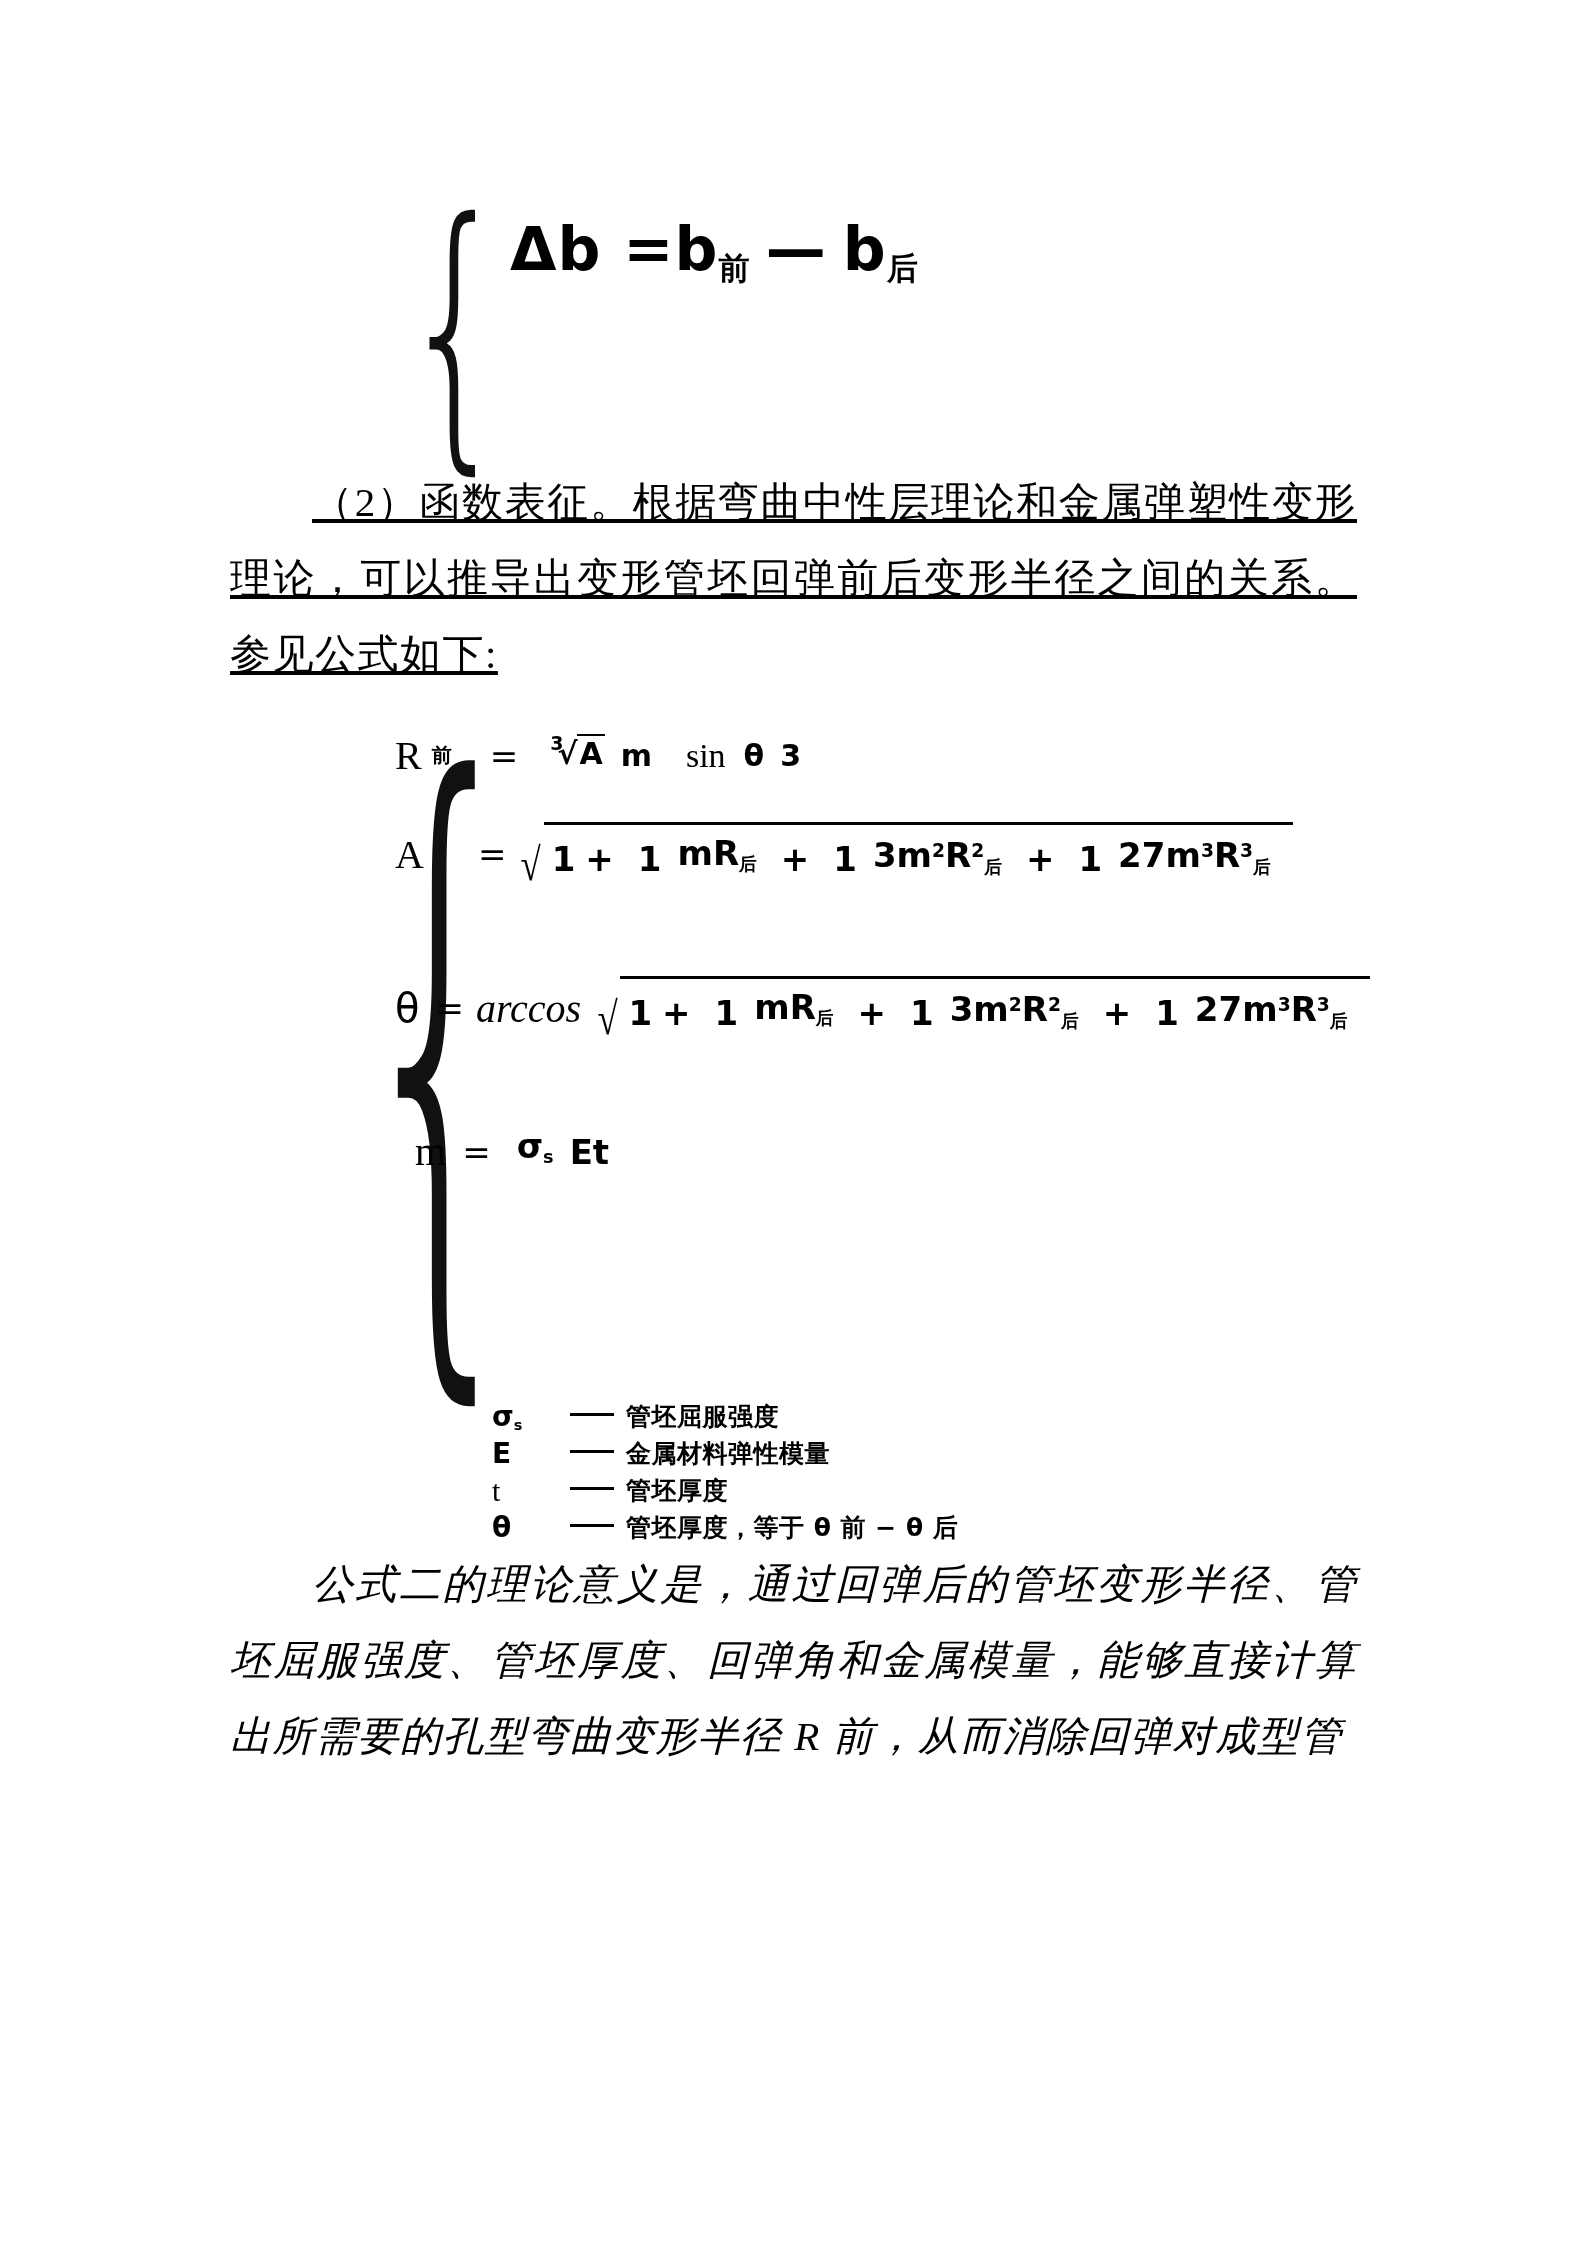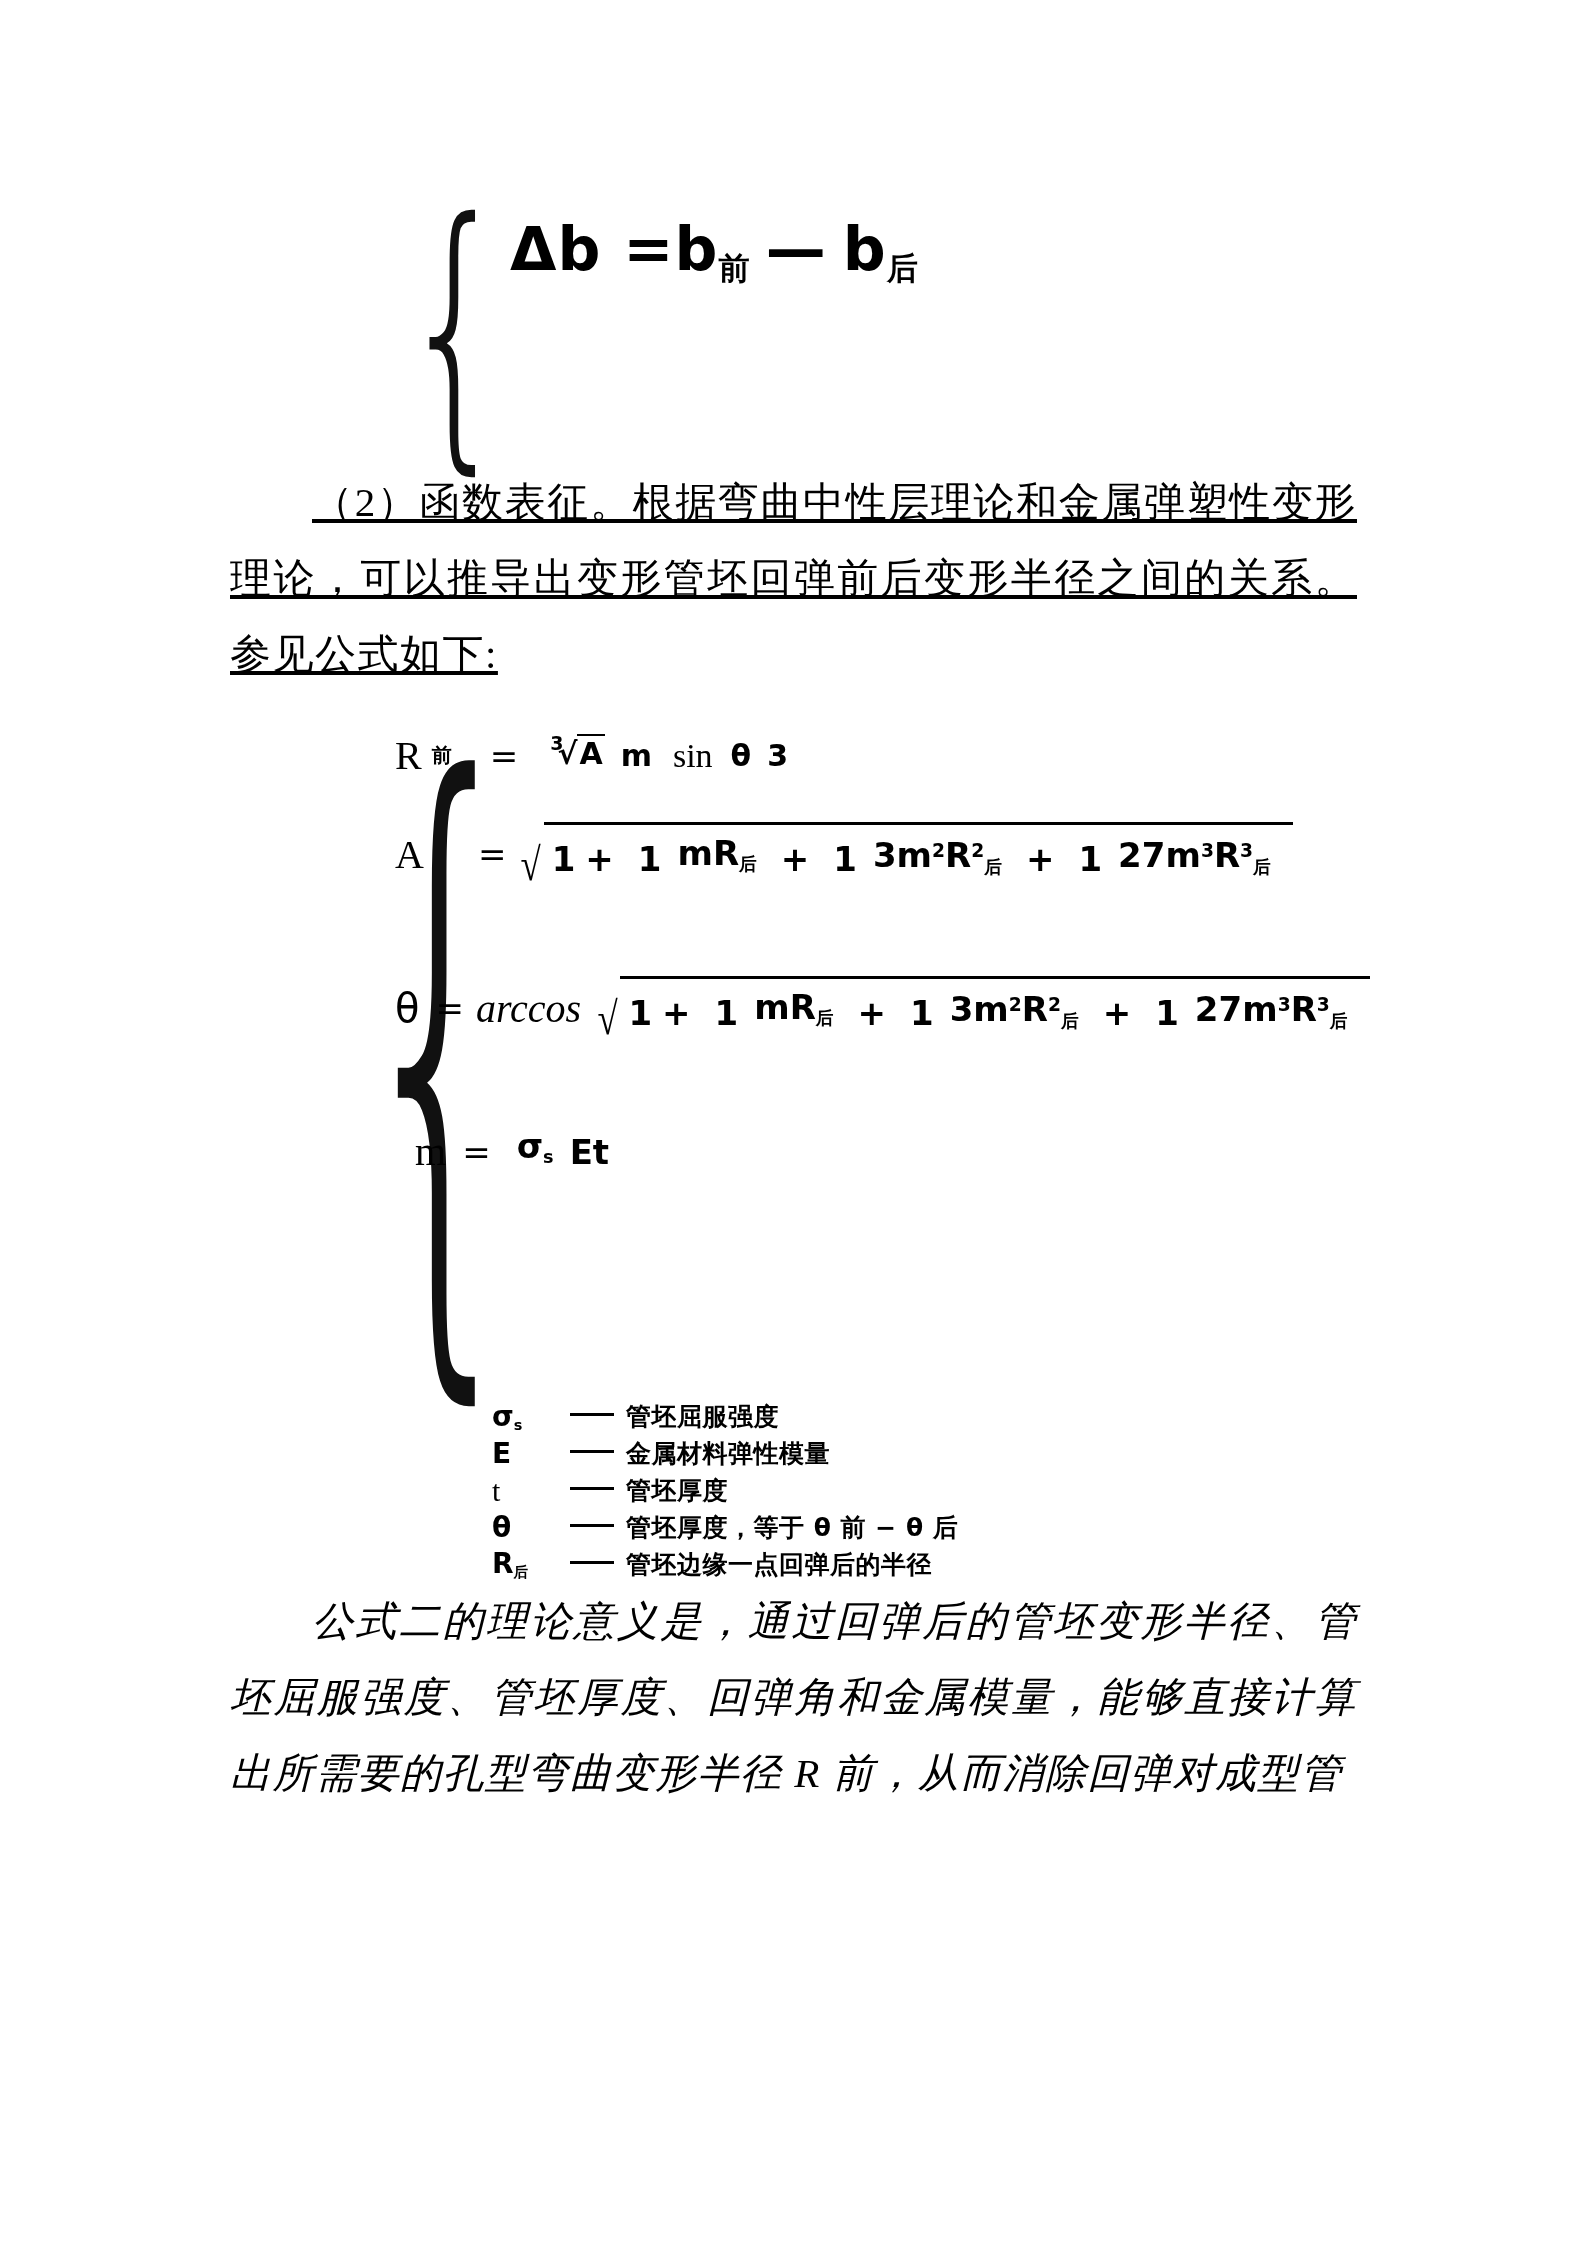--- a/index.html
+++ b/index.html
@@ -247,21 +247,21 @@
       <span class="lhs">R</span>
         <span class="sub" style="font-size:20px">前</span>
       <span class="eqsign" style="margin-left:38px">=</span>
       <span class="frac">
         <span class="num">
           <span class="cbrt-index">3</span><span style="font-size:30px">√</span><span style="border-top:2px solid #000; padding:0 2px;">A</span>
         </span>
         <span class="bar"></span>
         <span class="den">m</span>
       </span>
-      <span style="font-family:'Liberation Serif',serif;font-size:34px;margin:0 4px 0 7px;">sin</span>
+      <span style="font-family:'Liberation Serif',serif;font-size:34px;margin:0 4px 0 20px;">sin</span>
       <span class="frac">
         <span class="num">θ</span>
         <span class="bar"></span>
         <span class="den">3</span>
       </span>
     </div>
 
     <div class="eq eq2">
       <span class="lhs">A</span>
       <span class="eqsign" style="margin-left:44px">=</span>
@@ -346,22 +346,17 @@
     <div class="legend-row">
       <span class="legend-sym serif"><span>t</span></span>
       <span class="legend-dash"></span>
       <span class="legend-text">管坯厚度</span>
     </div>
     <div class="legend-row">
       <span class="legend-sym"><span>θ</span></span>
       <span class="legend-dash"></span>
       <span class="legend-text">管坯厚度，等于 θ 前 − θ 后</span>
     </div>
-    <div class="legend-row">
-      <span class="legend-sym"><span>R</span><span class="sub">后</span></span>
-      <span class="legend-dash"></span>
-      <span class="legend-text">管坯边缘一点回弹后的半径</span>
-    </div>
   </div>
 
   <p class="body-text indent para-3">公式二的理论意义是，通过回弹后的管坯变形半径、管坯屈服强度、管坯厚度、回弹角和金属模量，能够直接计算出所需要的孔型弯曲变形半径 R 前，从而消除回弹对成型管</p>
 
 </div>
 
 </body></html>

